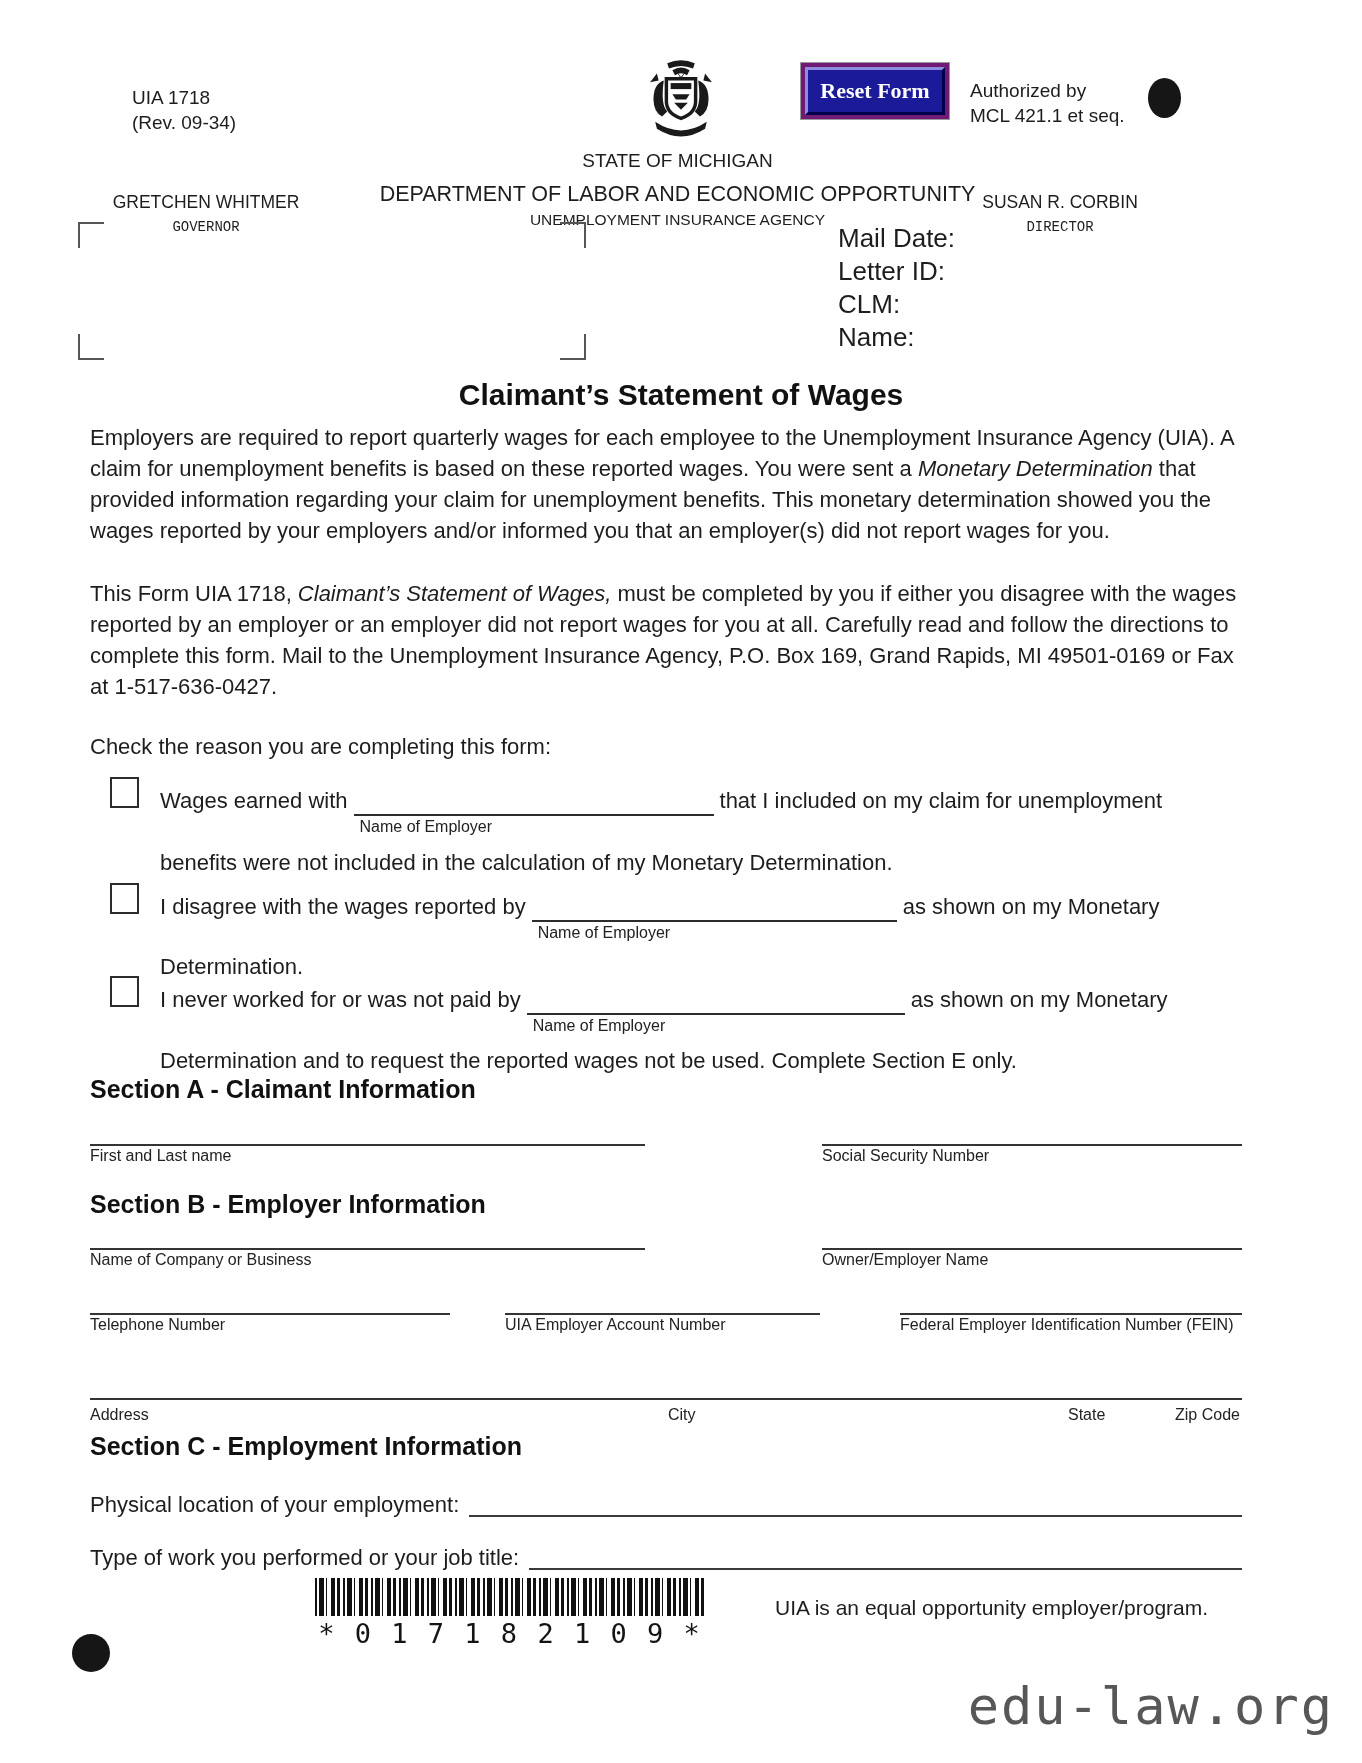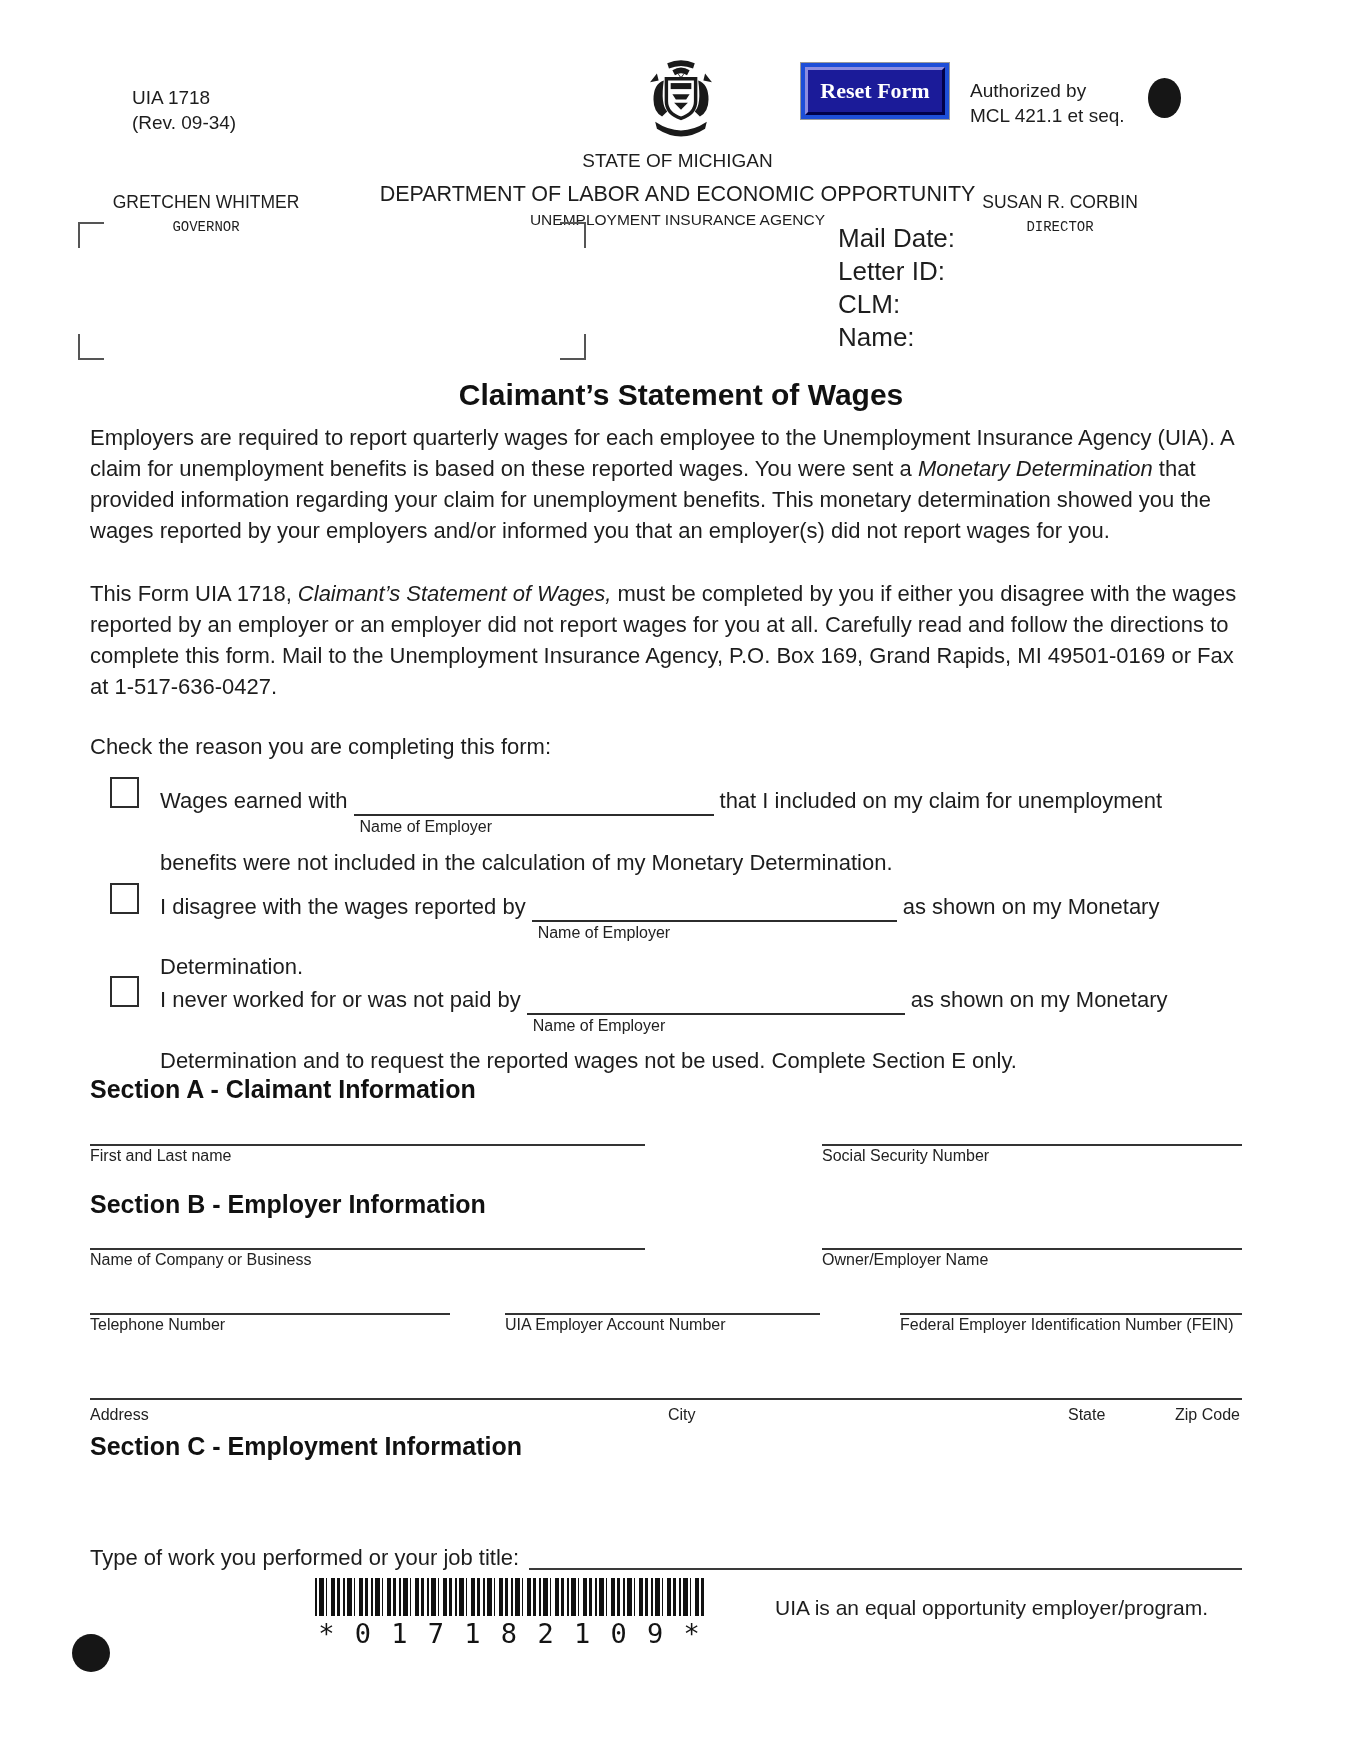--- a/index.html
+++ b/index.html
@@ -4,21 +4,21 @@
 <style>
   * { margin:0; padding:0; box-sizing:border-box; }
   html,body { background:#ffffff; }
   body { font-family:"Liberation Sans", sans-serif; color:#1d1d1d; }
   .page { position:relative; width:1362px; height:1763px; background:#fff; overflow:hidden; }
 
   
   .form-number { position:absolute; left:132px; top:85px; font-size:19px; line-height:25px; }
   .seal { position:absolute; left:638px; top:56px; width:86px; height:92px; }
   .reset-outer { position:absolute; left:800px; top:62px; width:150px; height:58px;
-                 background:#1d4ed8; border:1px solid #9a9a9a; padding:4px; cursor:pointer; }
+                 background:#701a75; border:1px solid #9a9a9a; padding:4px; cursor:pointer; }
   .reset-inner { width:100%; height:100%; background:#1b1b99;
                  border-top:3px solid #8d8de0; border-left:3px solid #8d8de0;
                  border-bottom:3px solid #00004a; border-right:3px solid #00004a;
                  color:#ffffff; font-family:"Liberation Serif", serif; font-weight:bold;
                  font-size:22px; display:flex; align-items:center; justify-content:center; }
   .authorized { position:absolute; left:970px; top:78px; width:170px; text-align:left;
                 font-size:19px; line-height:25px; }
   .dot-top { position:absolute; left:1148px; top:78px; width:33px; height:40px;
              background:#161616; border-radius:50%; }
   .org-center { position:absolute; left:0; right:7px; top:150px; text-align:center; }
@@ -204,23 +204,28 @@
     <span>Federal Employer Identification Number (FEIN)</span>
   </div>
   <div class="field" style="left:90px; top:1398px; width:1152px; height:30px;">
     <span class="addr-label" style="left:0;">Address</span>
     <span class="addr-label" style="left:578px;">City</span>
     <span class="addr-label" style="left:978px;">State</span>
     <span class="addr-label" style="left:1085px;">Zip Code</span>
   </div>
 
   <div class="section-heading" style="top:1432px;">Section C - Employment Information</div>
+  <div class="qrow" style="top:1490px;">
+    <span>Physical location of your employment:</span>
+    <span class="fill"></span>
+  </div>
   <div class="qrow" style="top:1543px;">
     <span>Type of work you performed or your job title:</span>
     <span class="fill"></span>
   </div>
 
   <div class="barcode-bars"></div>
   <div class="barcode-text">* 0 1 7 1 8 2 1 0 9 *</div>
   <div class="equal-opp">UIA is an equal opportunity employer/program.</div>
   <div class="dot-bottom"></div>
+  <div class="watermark">edu-law.org</div>
 
 </div>
 
 </body></html>

